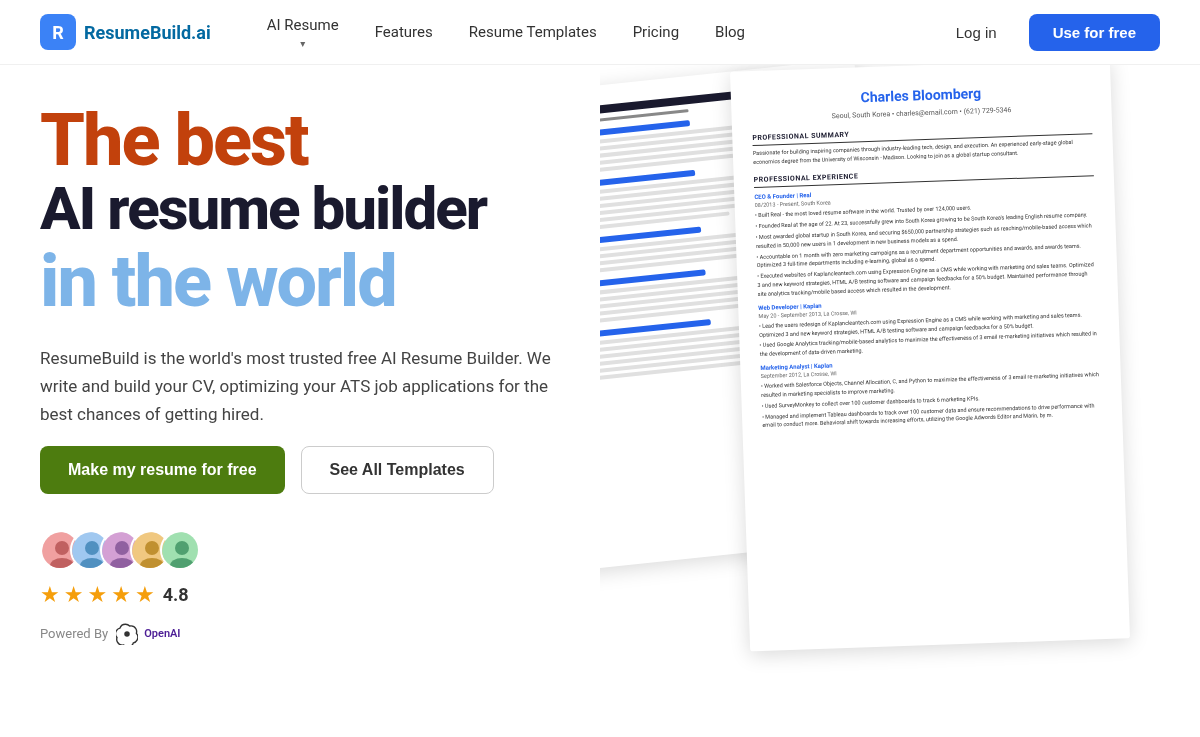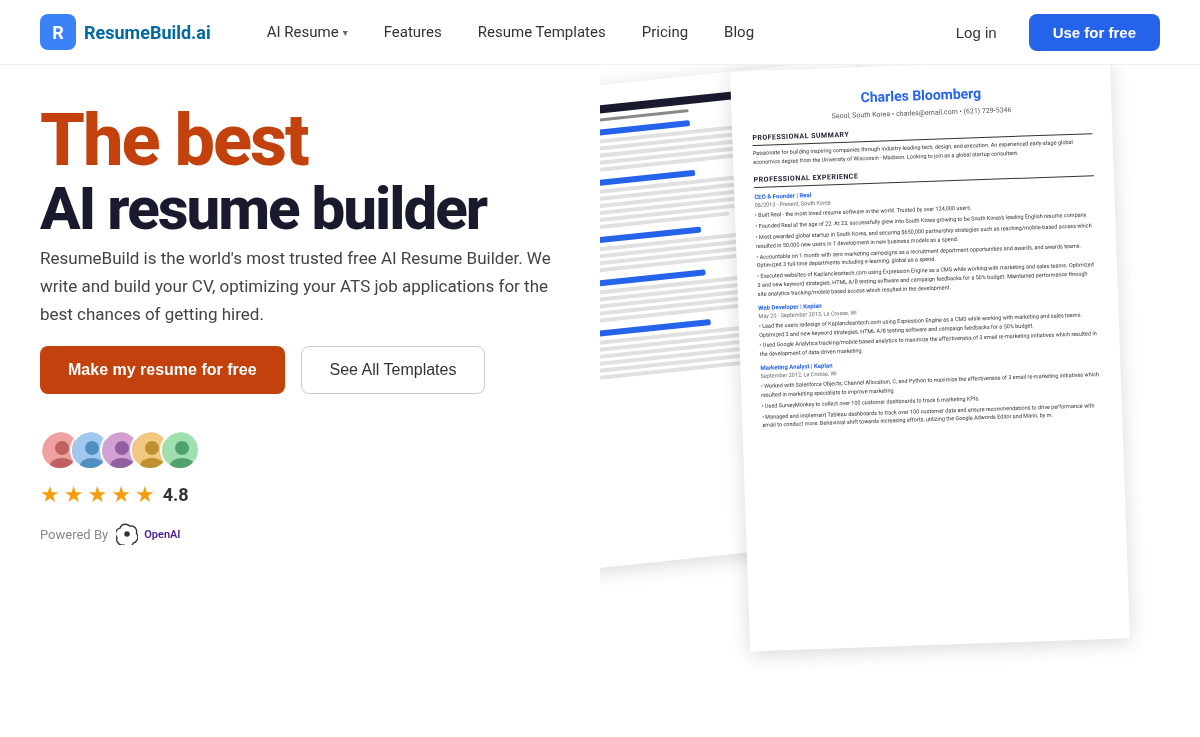--- a/index.html
+++ b/index.html
@@ -58,20 +58,21 @@
     .nav-link {
       padding: 8px 16px;
       font-size: 15px;
       color: #333;
       text-decoration: none;
       cursor: pointer;
       border-radius: 6px;
       display: flex;
       align-items: center;
       gap: 4px;
+      flex-direction: column;
     }
 
     .nav-link .chevron {
       font-size: 10px;
       color: #666;
     }
 
     .nav-right {
       display: flex;
       align-items: center;
@@ -156,31 +157,31 @@
       display: flex;
       gap: 16px;
       margin-bottom: 36px;
     }
 
     .btn-primary {
       padding: 14px 28px;
       font-size: 16px;
       font-weight: 600;
       color: #fff;
-      background: #c2410c;
+      background: #4d7c0f;
       border: none;
       border-radius: 8px;
       cursor: pointer;
       white-space: nowrap;
     }
 
     .btn-secondary {
       padding: 14px 28px;
       font-size: 16px;
-      font-weight: 400;
+      font-weight: 700;
       color: #333;
       background: #fff;
       border: 1.5px solid #ccc;
       border-radius: 8px;
       cursor: pointer;
       white-space: nowrap;
     }
 
     
     .social-proof {
@@ -426,20 +427,21 @@
     <button class="btn-login">Log in</button>
     <button class="btn-cta">Use for free</button>
   </div>
 </nav>
 
 <div class="main-container">
 
   <div class="left-panel">
     <div class="hero-title-top">The best</div>
     <div class="hero-title-mid">AI resume builder</div>
+    <div class="hero-title-accent">in the world</div>
 
     <p class="hero-description">ResumeBuild is the world's most trusted free AI Resume Builder. We write and build your CV, optimizing your ATS job applications for the best chances of getting hired.</p>
 
     <div class="hero-buttons">
       <button class="btn-primary">Make my resume for free</button>
       <button class="btn-secondary">See All Templates</button>
     </div>
 
     <div class="social-proof">
       <div class="avatars-row">

